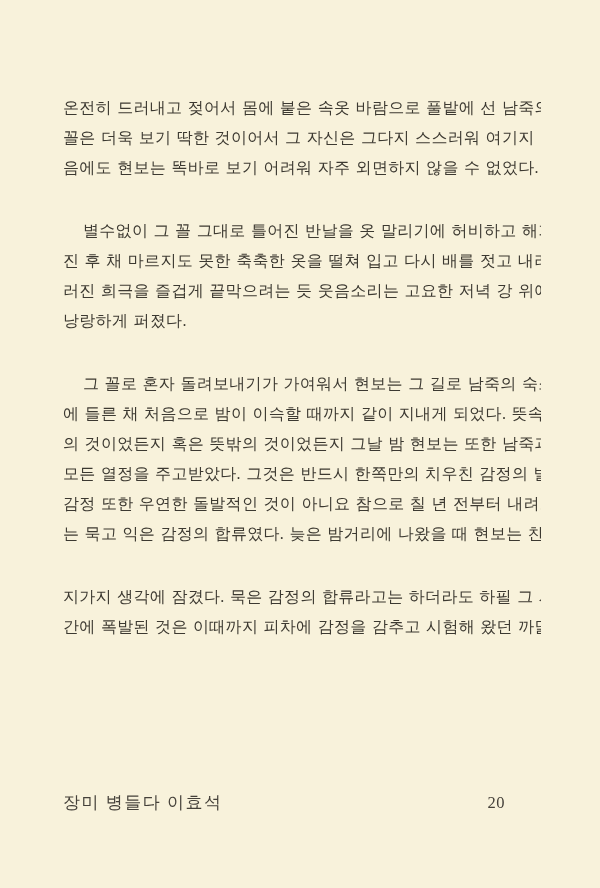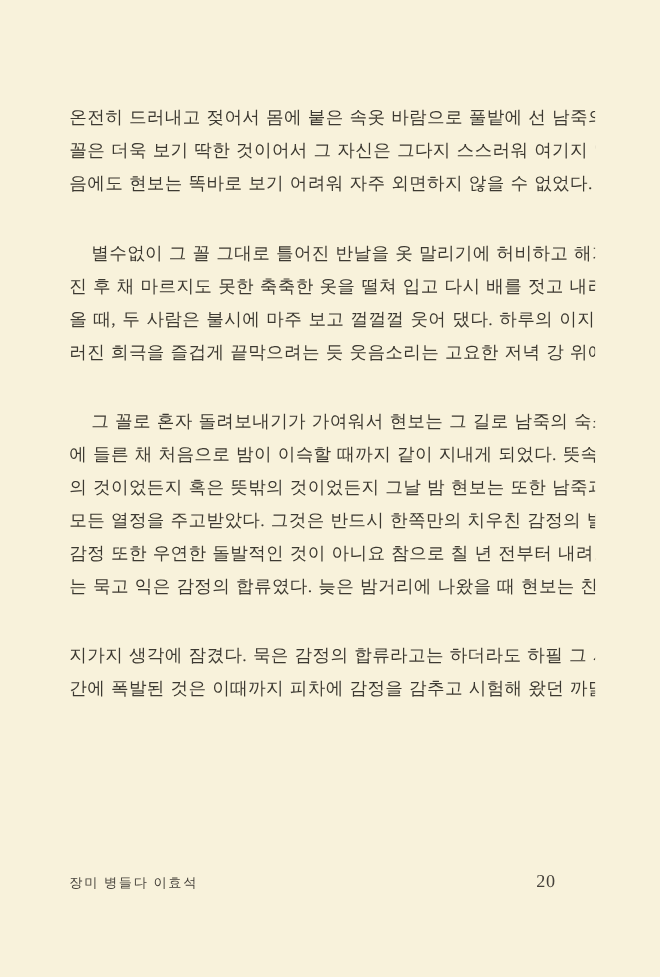--- a/index.html
+++ b/index.html
@@ -54,21 +54,21 @@
     position: absolute;
     left: 63px;
     top: 791px;
     width: 478px;
     display: flex;
     justify-content: space-between;
     align-items: baseline;
     color: #45413a;
   }
   .footer-title {
-    font-size: 12px;
+    font-size: 17px;
     letter-spacing: 1.5px;
   }
   .footer-page {
     font-size: 16.5px;
     margin-right: 36px;
     letter-spacing: 0.5px;
   }
 </style>
 </head>
 <body>
@@ -79,22 +79,22 @@
 
     <div class="para">
       <div class="line">온전히 드러내고 젖어서 몸에 붙은 속옷 바람으로 풀밭에 선 남죽의</div>
       <div class="line">꼴은 더욱 보기 딱한 것이어서 그 자신은 그다지 스스러워 여기지 않</div>
       <div class="line last">음에도 현보는 똑바로 보기 어려워 자주 외면하지 않을 수 없었다.</div>
     </div>
 
     <div class="para">
       <div class="line indent">별수없이 그 꼴 그대로 틀어진 반날을 옷 말리기에 허비하고 해가</div>
       <div class="line">진 후 채 마르지도 못한 축축한 옷을 떨쳐 입고 다시 배를 젓고 내려</div>
-      <div class="line">올 때, 두 사람은 불시에 마주 보고 껄껄껄 웃어 댔다. 하루의 이지</div>
       <div class="line">러진 희극을 즐겁게 끝막으려는 듯 웃음소리는 고요한 저녁 강 위에</div>
+      <div class="line last">낭랑하게 퍼졌다.</div>
     </div>
 
     <div class="para">
       <div class="line indent">그 꼴로 혼자 돌려보내기가 가여워서 현보는 그 길로 남죽의 숙소</div>
       <div class="line">에 들른 채 처음으로 밤이 이슥할 때까지 같이 지내게 되었다. 뜻속</div>
       <div class="line">의 것이었든지 혹은 뜻밖의 것이었든지 그날 밤 현보는 또한 남죽과</div>
       <div class="line">모든 열정을 주고받았다. 그것은 반드시 한쪽만의 치우친 감정의 발</div>
       <div class="line">감정 또한 우연한 돌발적인 것이 아니요 참으로 칠 년 전부터 내려오</div>
       <div class="line">는 묵고 익은 감정의 합류였다. 늦은 밤거리에 나왔을 때 현보는 찬</div>
     </div>

